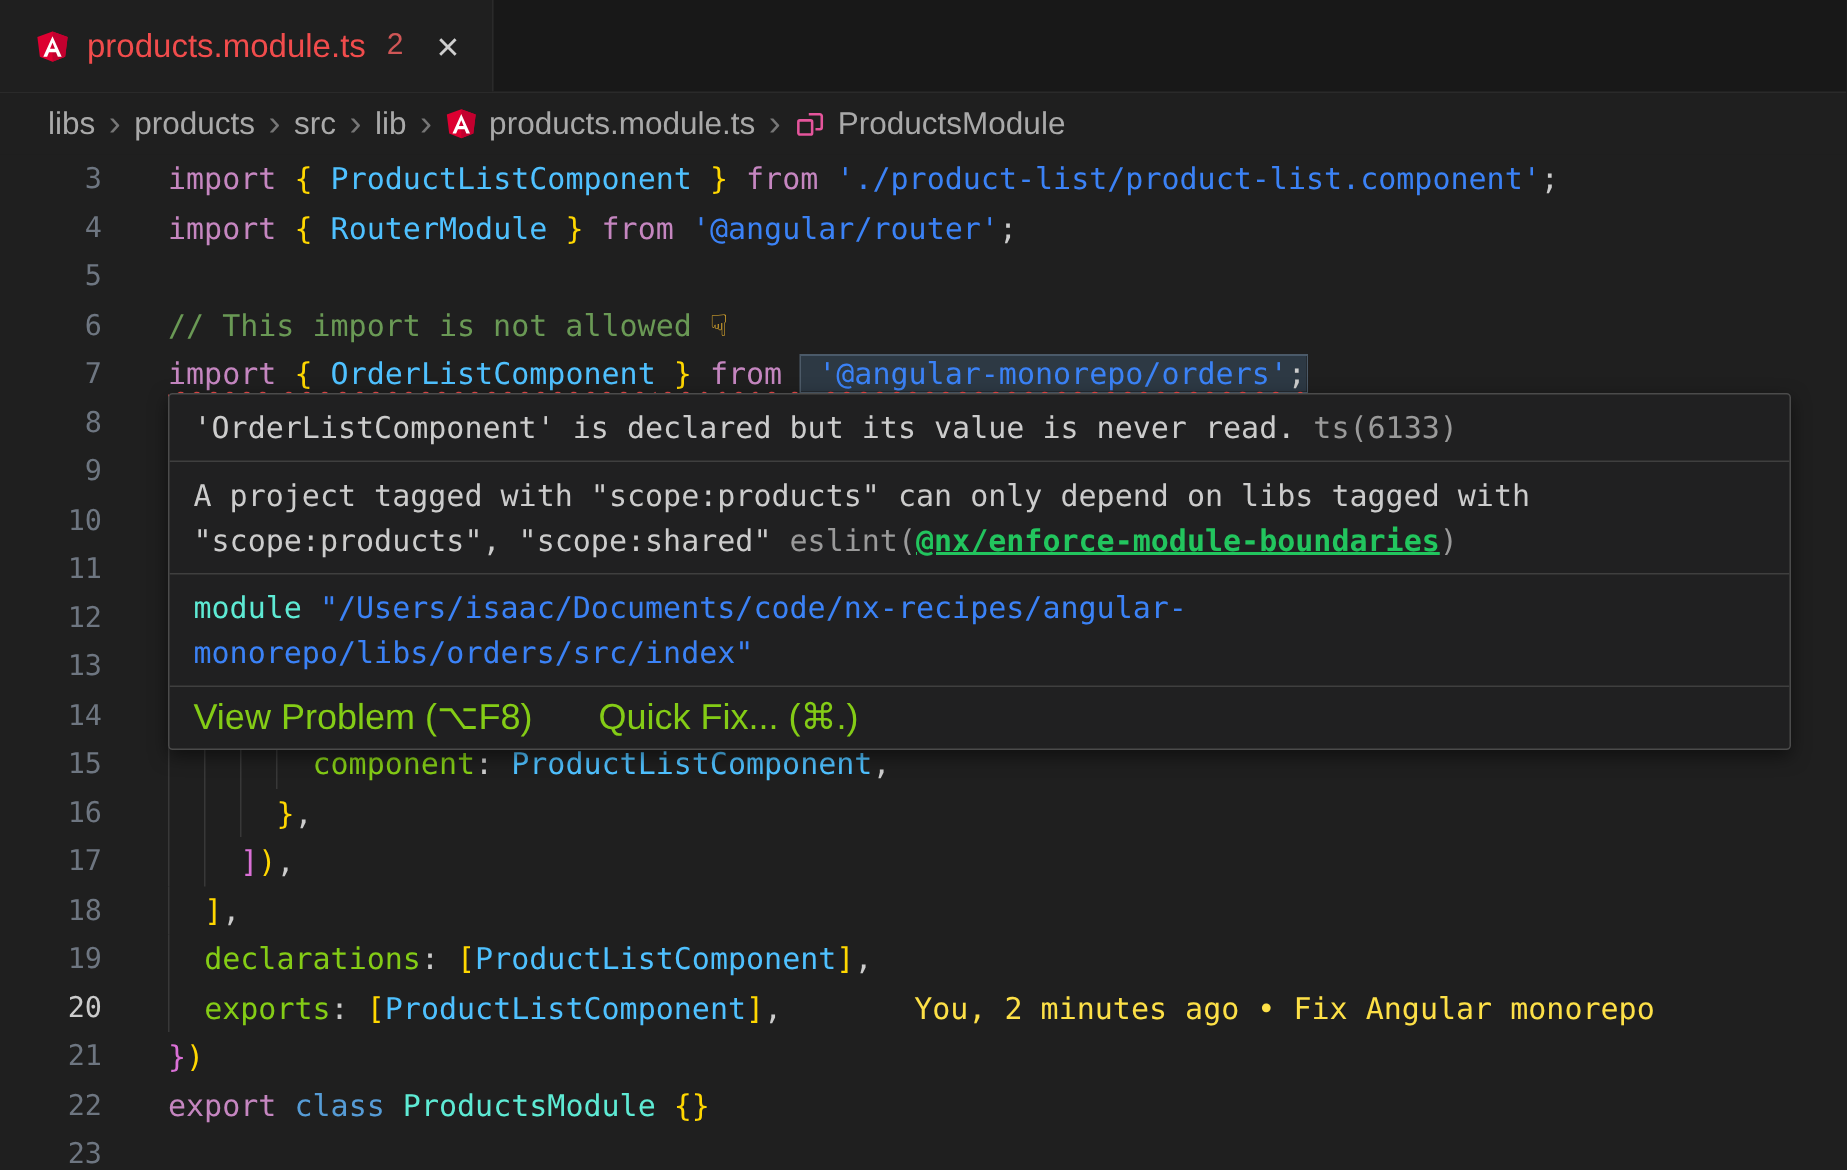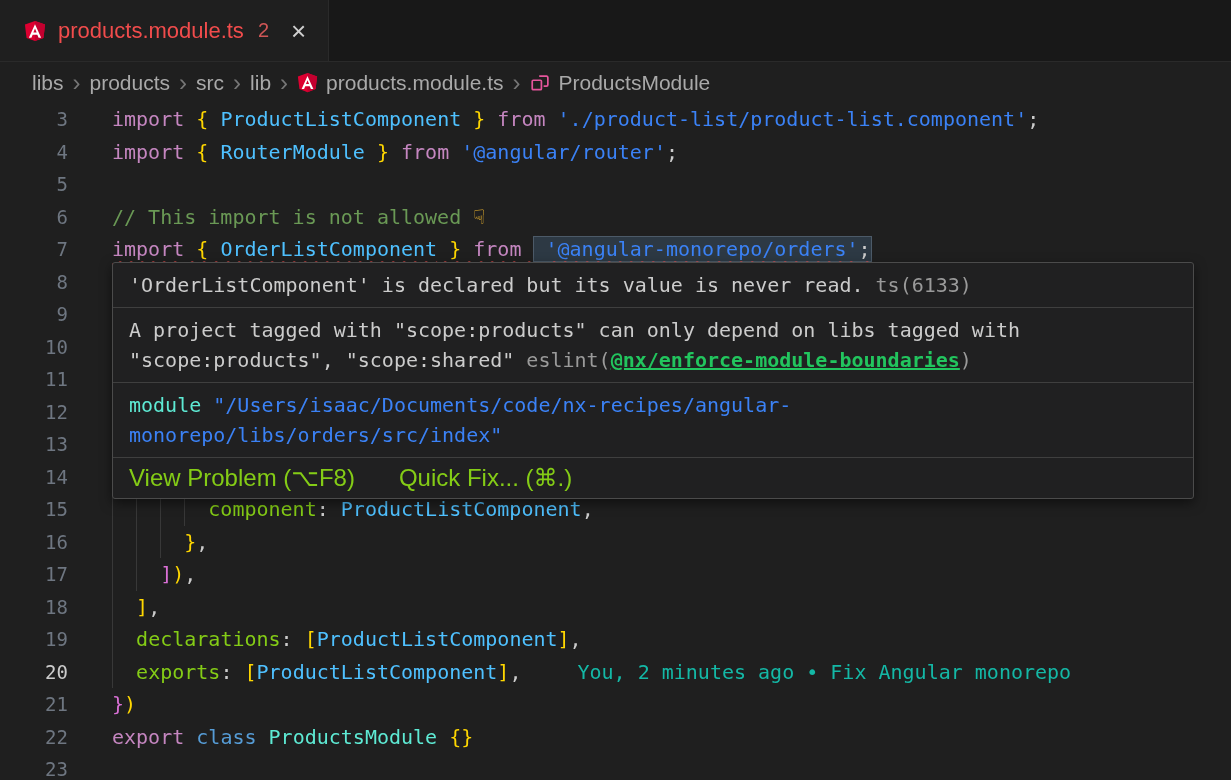--- a/index.html
+++ b/index.html
@@ -52,21 +52,21 @@
   .guide { position:absolute; top:0; height:32.5px; border-left:1px solid #383838; }
   .squig {
     text-decoration:underline wavy #F14C4C;
     text-decoration-skip-ink:none; text-underline-offset:5px;
   }
   .hl {
     background:rgba(64,93,119,0.42);
     box-shadow:0 0 0 1px rgba(130,162,192,0.45);
     padding-left:12px;
   }
-  .blame { color:#14b8a6; margin-left:56px; }
+  .blame { color:#fde047; margin-left:88px; }
 
   
   .tk-kw  { color:#C586C0; }
   .tk-kw2 { color:#569CD6;text-align:center; }
   .tk-id  { color:#4FC1FF; }
   .tk-ty  { color:#5eead4; }
   .tk-pr  { color:#84cc16; }
   .tk-st  { color:#3b82f6; }
   .tk-cm  { color:#6A9955; }
   .tk-b1  { color:#FFD700; }

